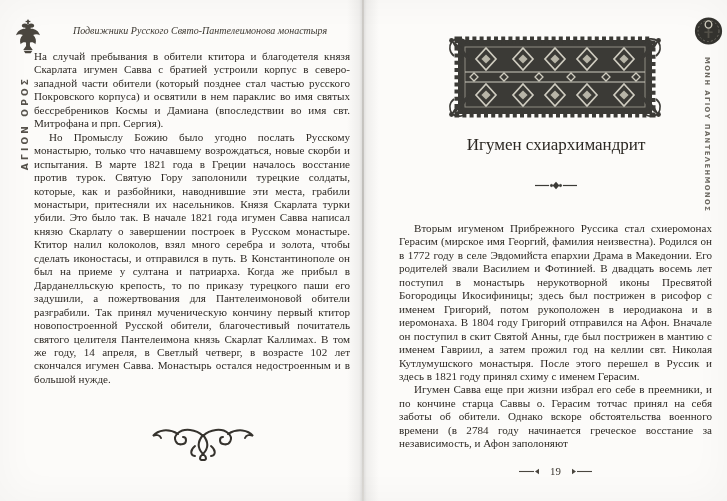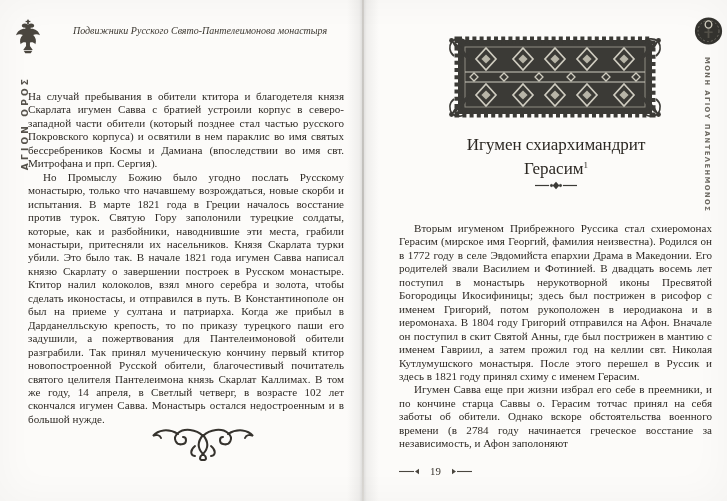--- a/index.html
+++ b/index.html
@@ -37,39 +37,39 @@
     position:absolute;left:711px;top:57px;width:102px;height:11px;
     transform:rotate(90deg);transform-origin:top left;
     font-family:"DejaVu Sans",sans-serif;font-size:6.8px;font-weight:bold;
     letter-spacing:1.4px;color:#6e6a62;white-space:nowrap;text-align:center;
   }
   
   .running-header{
     position:absolute;left:42px;top:25px;width:316px;
     text-align:center;font-style:italic;font-size:10px;color:#3a362f;
   }
-  .left-body{position:absolute;left:28px;top:50px;width:316px;margin-top:40px;}
+  .left-body{position:absolute;left:34px;top:50px;width:316px;}
   .right-body{position:absolute;left:399px;top:213px;width:313px;margin-top:9px;}
   .para{
     margin:0;font-size:11.1px;line-height:13.45px;
     text-align:justify;color:#2e2a25;
   }
   .para.indent{text-indent:15px;}
   .tailpiece{position:absolute;left:150px;top:426px;width:106px;height:36px;}
   
   .headpiece{position:absolute;left:446px;top:30px;width:218px;height:95px;}
   .chapter-title{
     position:absolute;left:400px;top:135px;width:312px;
     text-align:center;font-size:17px;line-height:20px;color:#2b2722;
   }
   .chapter-title sup{font-size:9px;vertical-align:6px;}
   .title-divider{position:absolute;left:534px;top:181px;width:44px;height:9px;}
   .folio{
     position:absolute;left:399px;top:465px;width:313px;
-    display:flex;align-items:center;gap:7px;
+    display:flex;align-items:center;justify-content:center;gap:7px;
   }
   .folio .num{font-size:10.8px;color:#3a362f;}
   .folio svg{display:block;}
 </style>
 </head>
 <body>
 
 <div class="spread">
 
   <div class="gutter"></div>
@@ -152,21 +152,20 @@
       <use href="#dms" x="160" y="47"></use>
       <use href="#dms" x="190" y="47"></use>
     <use href="#crl" transform="translate(0,6)"></use>
     <use href="#crl" transform="translate(218,6) scale(-1,1)"></use>
     <use href="#crl" transform="translate(0,89) scale(1,-1)"></use>
     <use href="#crl" transform="translate(218,89) scale(-1,-1)"></use>
   </svg>
 
   <div class="chapter-title">
     <div>Игумен схиархимандрит</div>
-    <div><span>Герасим</span><sup>1</sup></div>
   </div>
 
   <svg class="title-divider" viewBox="0 0 44 9">
     <g stroke="#3b3a36" fill="#3b3a36">
       <line x1="1" y1="4.5" x2="15" y2="4.5" stroke-width="1.2"></line>
       <line x1="29" y1="4.5" x2="43" y2="4.5" stroke-width="1.2"></line>
       <circle cx="17.5" cy="4.5" r="1.1"></circle>
       <circle cx="26.5" cy="4.5" r="1.1"></circle>
       <path d="M22 0.8 L25.4 4.5 L22 8.2 L18.6 4.5 Z" stroke="none"></path>
     </g>

